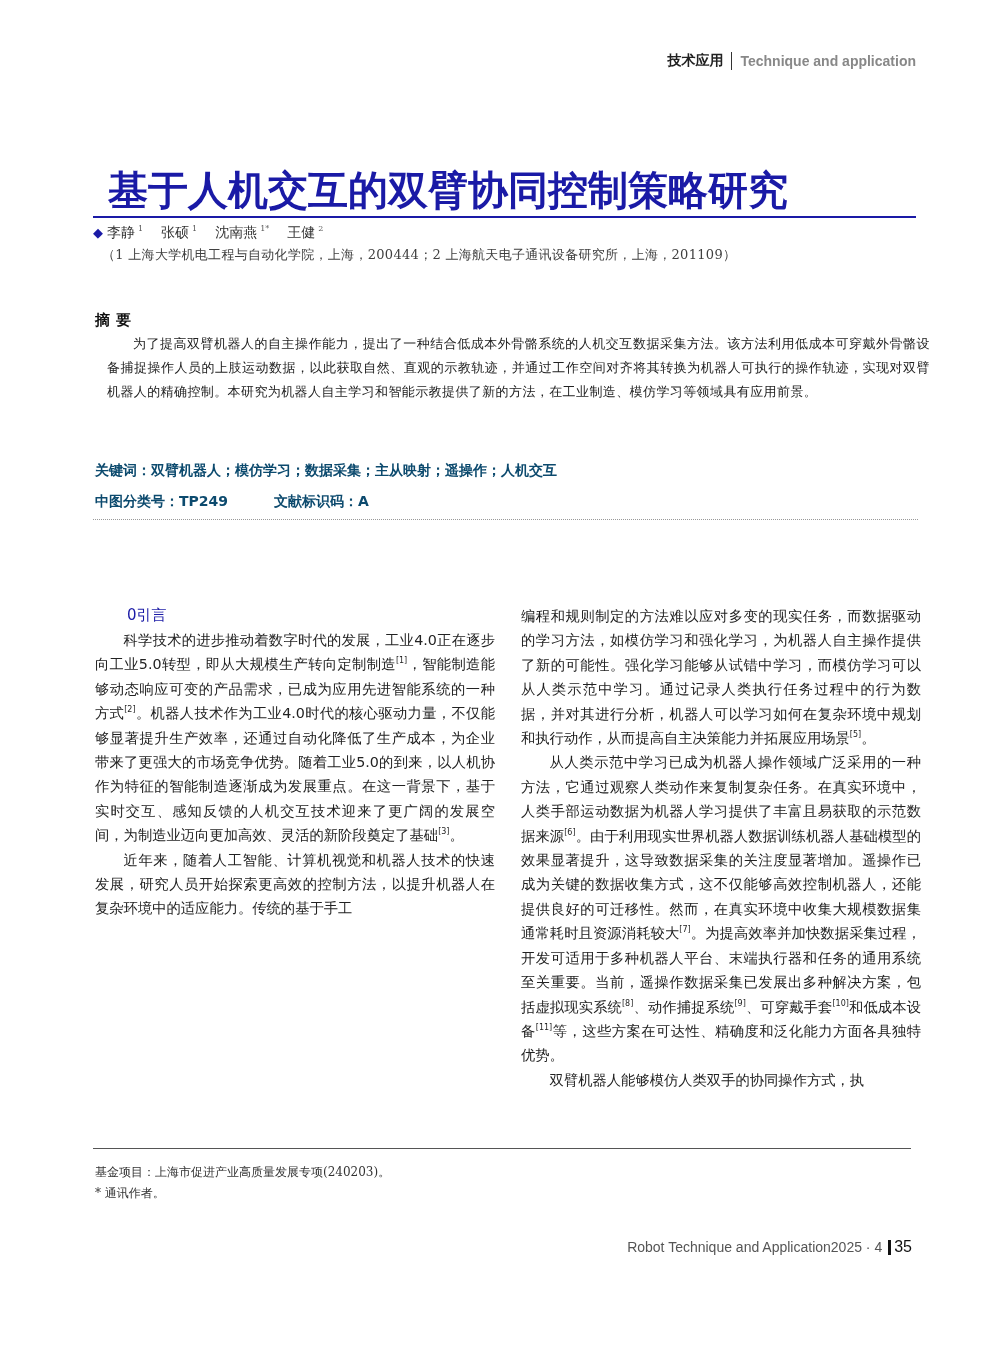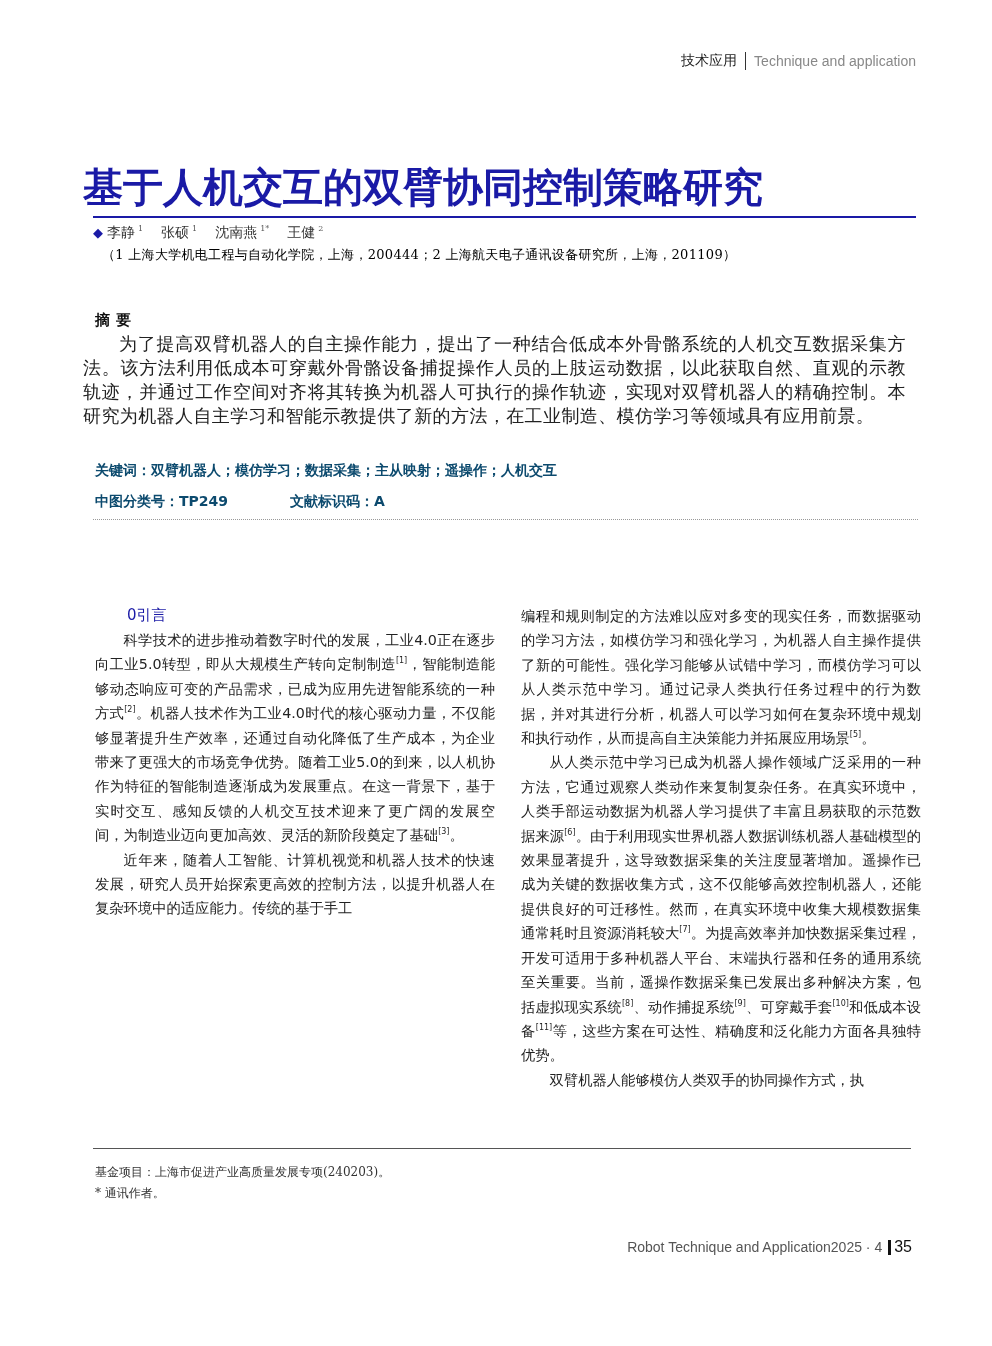--- a/index.html
+++ b/index.html
@@ -3,63 +3,63 @@
 <meta charset="utf-8">
 <style>
   html, body { margin: 0; padding: 0; background: #ffffff; }
   body {
     width: 992px; height: 1346px; position: relative; overflow: hidden;
     font-family: "DejaVu Serif", "Liberation Serif", serif; color: #111;
   }
   .running-head {
     position: absolute; top: 52px; right: 76px;
     font-family: "Liberation Sans", "DejaVu Sans", sans-serif;
-    font-size: 14px; display: flex; align-items: center;
+    font-size: 14px; display: flex; align-items: center; font-weight: bold;
   }
   .running-head .rh-cn { color: #222; }
   .running-head .rh-sep { display: inline-block; width: 1px; height: 18px; background: #333; margin: 0 8px; }
   .running-head .rh-en { color: #888; }
 
   .title {
-    position: absolute; left: 83px; top: 166px; width: 830px;
-    font-family: Liberation Mono, monospace;
+    position: absolute; left: 108px; top: 166px; width: 830px;
+    font-family: Liberation Serif, serif;
     font-weight: bold; font-size: 40px; color: #1a1aa6; letter-spacing: 0px;
     margin: 0; line-height: 50px;
   }
   .title-rule { position: absolute; left: 93px; top: 216px; width: 823px; height: 2px; background: #1a1aa6; }
 
   .authors {
     position: absolute; left: 93px; top: 224px; font-size: 14px; color: #333;
     display: flex; align-items: baseline;
   }
   .authors .diamond { color: #1a1aa6; font-size: 13px; margin-right: 4px; }
   .authors .author { margin-right: 18px; }
   .authors sup { font-size: 8px; margin-left: 3px; color: #555; }
 
   .affil {
-    position: absolute; left: 102px; top: 246px; font-size: 13px; color: #000000; letter-spacing: 0.3px;
+    position: absolute; left: 102px; top: 246px; font-size: 13px; color: #404040; letter-spacing: 0.3px;
   }
 
   .abstract-head {
     position: absolute; left: 95px; top: 311px; font-family: "DejaVu Sans", sans-serif;
     font-weight: bold; font-size: 15px; color: #111; letter-spacing: 6px;
   }
   .abstract-body {
-    position: absolute; left: 83px; top: 332px; width: 823px;
-    font-size: 18px; line-height: 24px; color: #222; text-align: justify;
+    position: absolute; left: 107px; top: 332px; width: 823px;
+    font-size: 13px; line-height: 24px; color: #222; text-align: justify;
     text-indent: 2em; letter-spacing: 0.4px;
   }
 
   .keywords, .classif {
     position: absolute; left: 95px; font-family: "DejaVu Sans", sans-serif;
     font-weight: bold; font-size: 14px; color: #0c4a6e;
   }
   .keywords { top: 462px; }
   .classif { top: 493px; display: flex; gap: 12px; }
-  .classif .doc-code { margin-left: 50px; }
+  .classif .doc-code { margin-left: 34px; }
   .dotted-rule { position: absolute; left: 93px; top: 519px; width: 825px; border-top: 1px dotted #999; }
 
   .col {
     position: absolute; top: 568px; width: 400px;
     font-family: "DejaVu Sans", "Liberation Sans", sans-serif;
     font-size: 14.3px; line-height: 24.4px; color: #222; text-align: justify; margin-top: 34px;
   }
   .col.left { left: 95px; }
   .col.right { left: 521px; top: 570px; }
   .col p { margin: 0; text-indent: 2em; }

